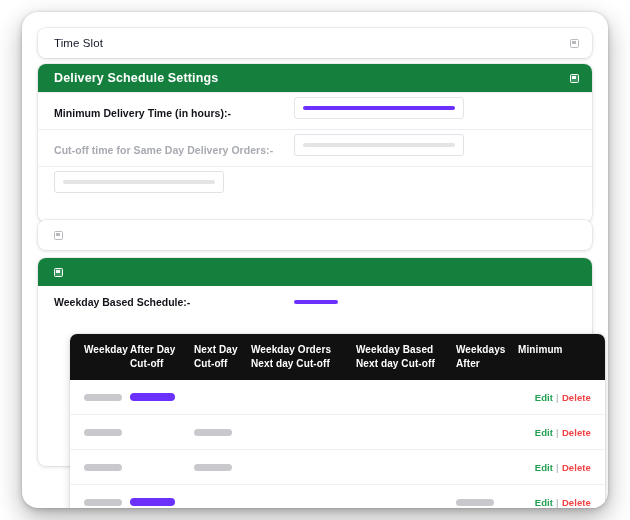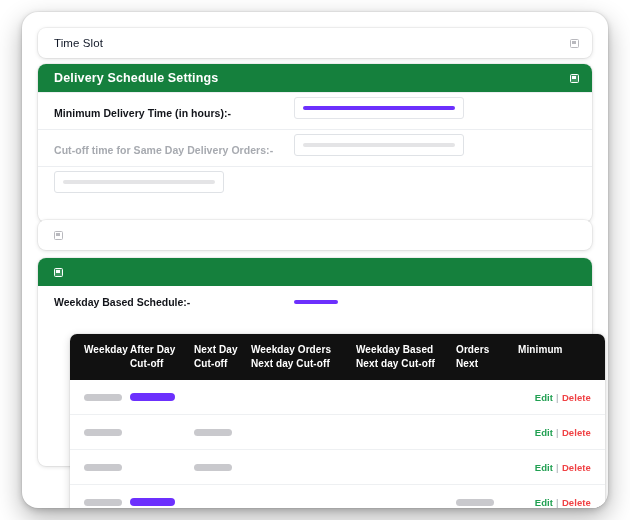--- a/index.html
+++ b/index.html
@@ -315,22 +315,22 @@
             </th>
             <th>
               <span>Weekday Orders</span><br>
               <span>Next day Cut-off</span>
             </th>
             <th>
               <span>Weekday Based</span><br>
               <span>Next day Cut-off</span>
             </th>
             <th>
-              <span>Orders</span><br>
-              <span>Next</span>
+              <span>Weekdays</span><br>
+              <span>After</span>
             </th>
             <th>
               <span>Minimum</span>
             </th>
           </tr>
         </thead>
         <tbody>
             <tr>
               <td>
                 <div class="cell-bar"></div>

